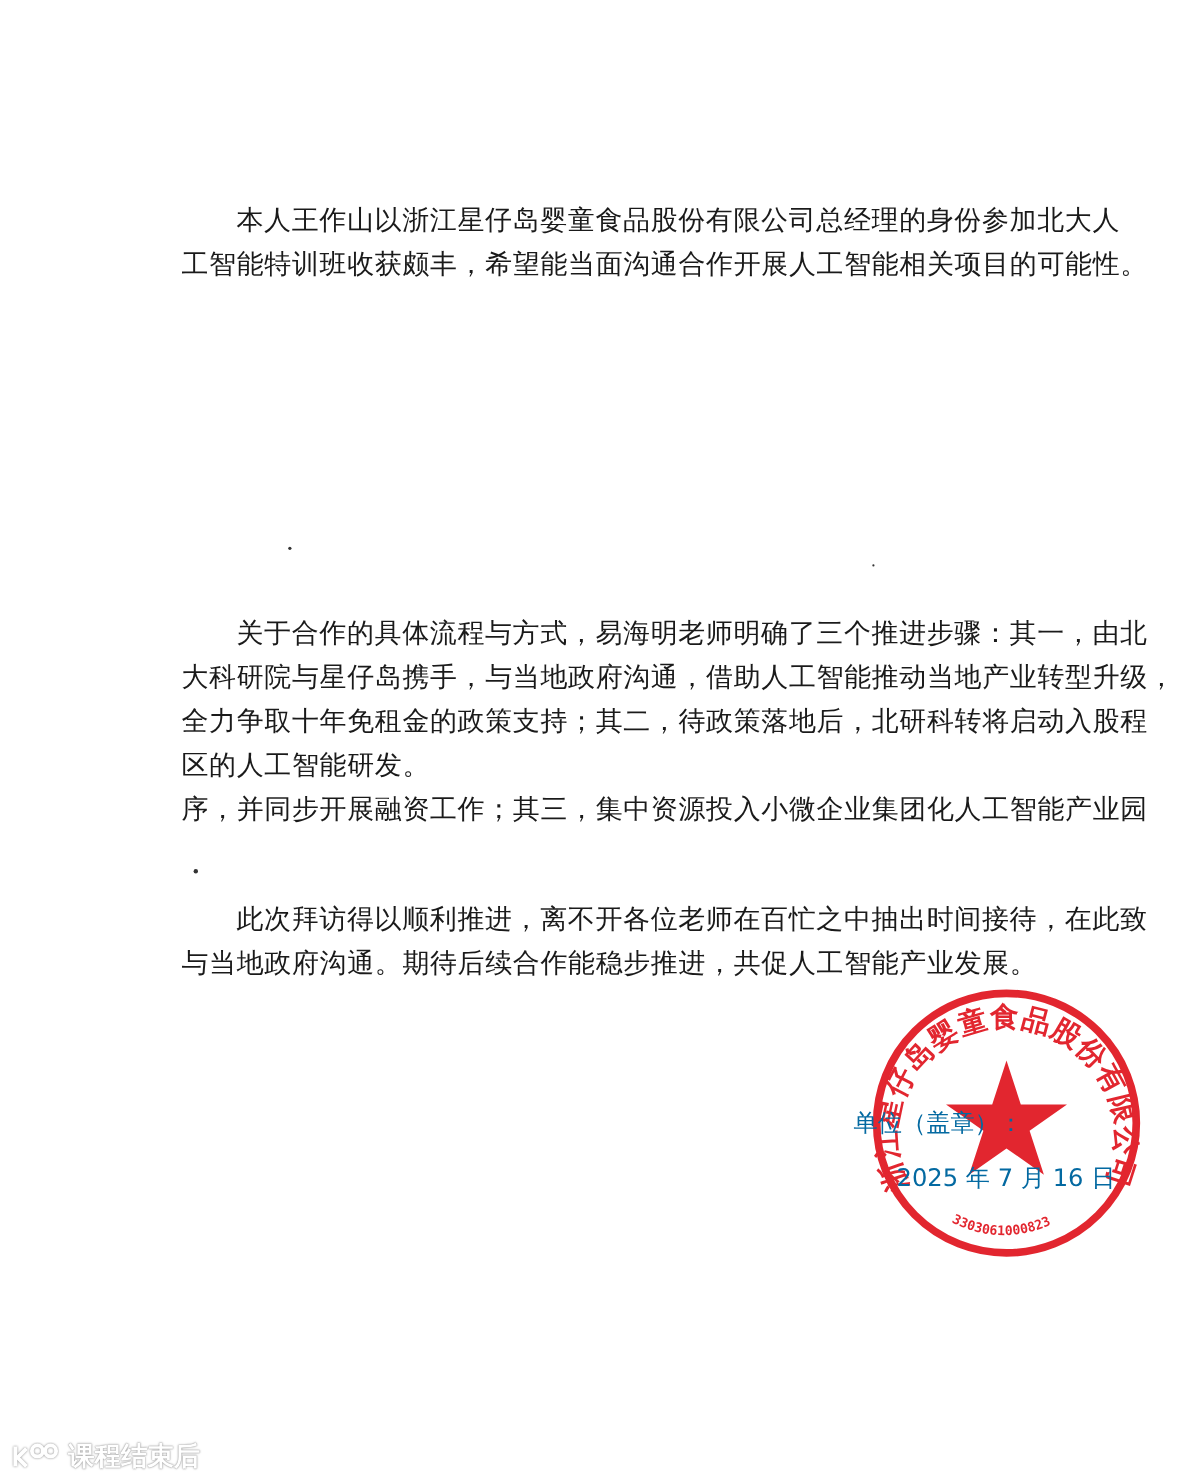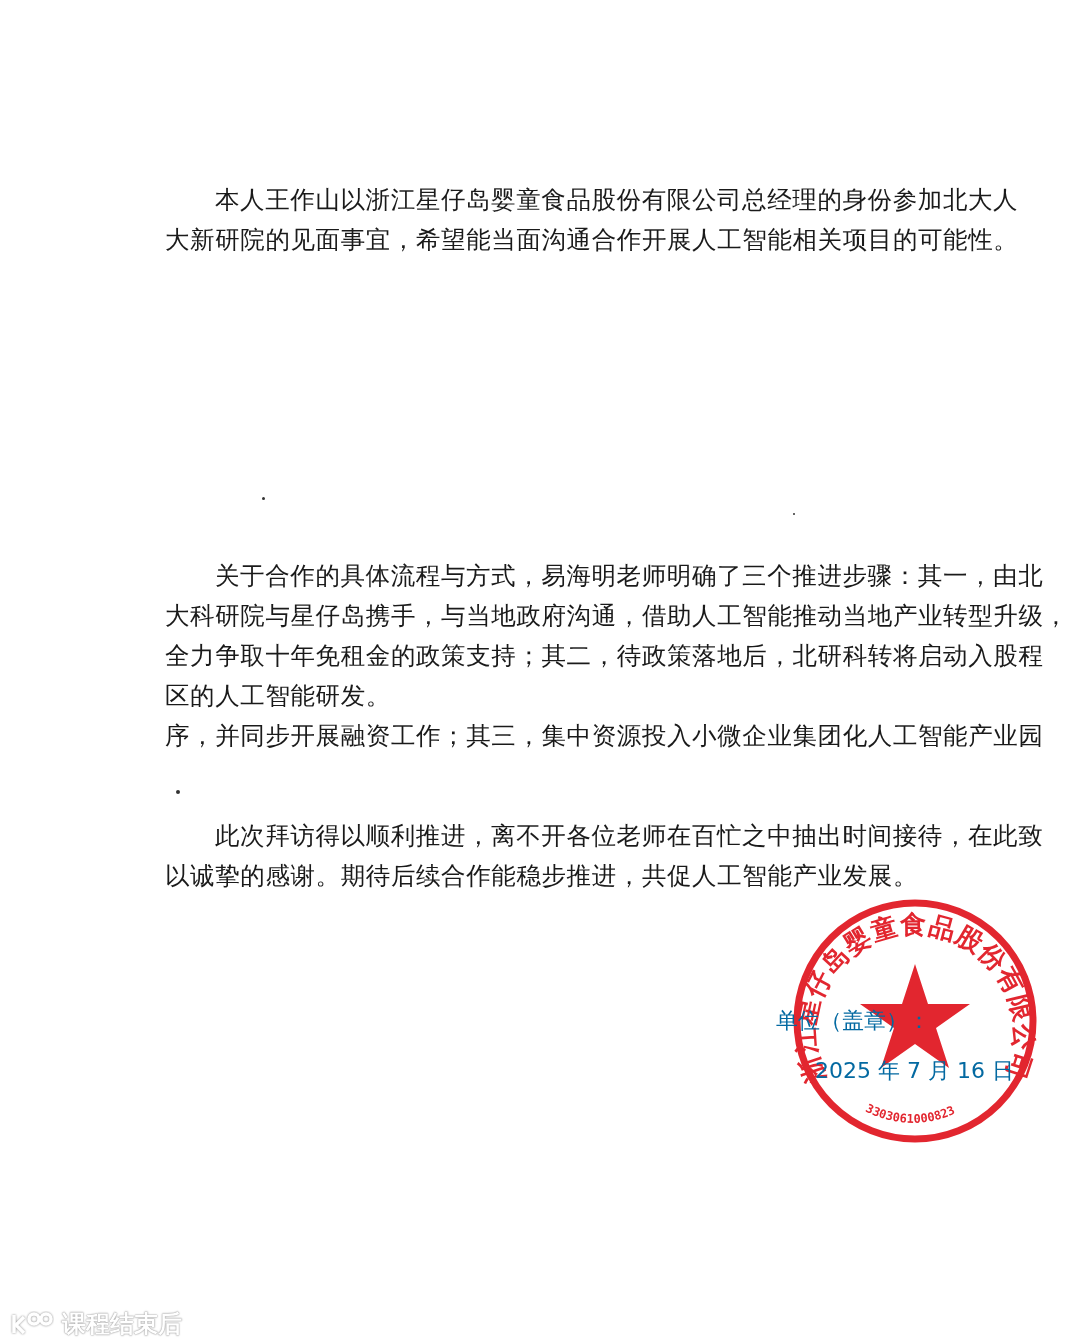--- a/index.html
+++ b/index.html
@@ -56,39 +56,39 @@
     }
     .wm-logo { width: 44px; height: 26px; }
   </style>
 </head>
 <body>
 
 <div class="page">
 
   <div class="para p1">
     <span class="line indent">本人王作山以浙江星仔岛婴童食品股份有限公司总经理的身份参加北大人</span>
-    <span class="line">大新研院的见面事宜，希望能当面沟通合作开展人工智能相关项目的可能性。</span>
+    <span class="line">工智能特训班收获颇丰，希望能当面沟通合作开展人工智能相关项目的可能性。</span>
   </div>
 
 
   <div class="para p3">
     <span class="line indent">关于合作的具体流程与方式，易海明老师明确了三个推进步骤：其一，由北</span>
     <span class="line">大科研院与星仔岛携手，与当地政府沟通，借助人工智能推动当地产业转型升级，</span>
     <span class="line">全力争取十年免租金的政策支持；其二，待政策落地后，北研科转将启动入股程</span>
     <span class="line">区的人工智能研发。</span>
     <span class="line">序，并同步开展融资工作；其三，集中资源投入小微企业集团化人工智能产业园</span>
   </div>
 
   <span class="bullet-dot"></span>
   <span class="stray-dot" style="left:262px;top:497px;"></span>
   <span class="stray-dot" style="left:793px;top:513px;width:2px;height:2px;"></span>
 
   <div class="para p4">
     <span class="line indent">此次拜访得以顺利推进，离不开各位老师在百忙之中抽出时间接待，在此致</span>
-    <span class="line">以诚挚的感谢。期待后续合作能稳步推进，共促人工智能产业发展。</span>
+    <span class="line">与当地政府沟通。期待后续合作能稳步推进，共促人工智能产业发展。</span>
   </div>
 
   <svg class="stamp" viewBox="0 0 250 250">
     <defs>
       <path id="ringPath" d="M 40 190 A 100 100 0 1 1 210 190"></path>
     </defs>
     <circle cx="125" cy="125" r="118" fill="none" stroke="#e0141e" stroke-width="7"></circle>
     <text font-family="DejaVu Sans, sans-serif" font-size="26" font-weight="bold" fill="#e0141e" letter-spacing="1">
       <textPath href="#ringPath" startOffset="2%">浙江星仔岛婴童食品股份有限公司</textPath>
     </text>

